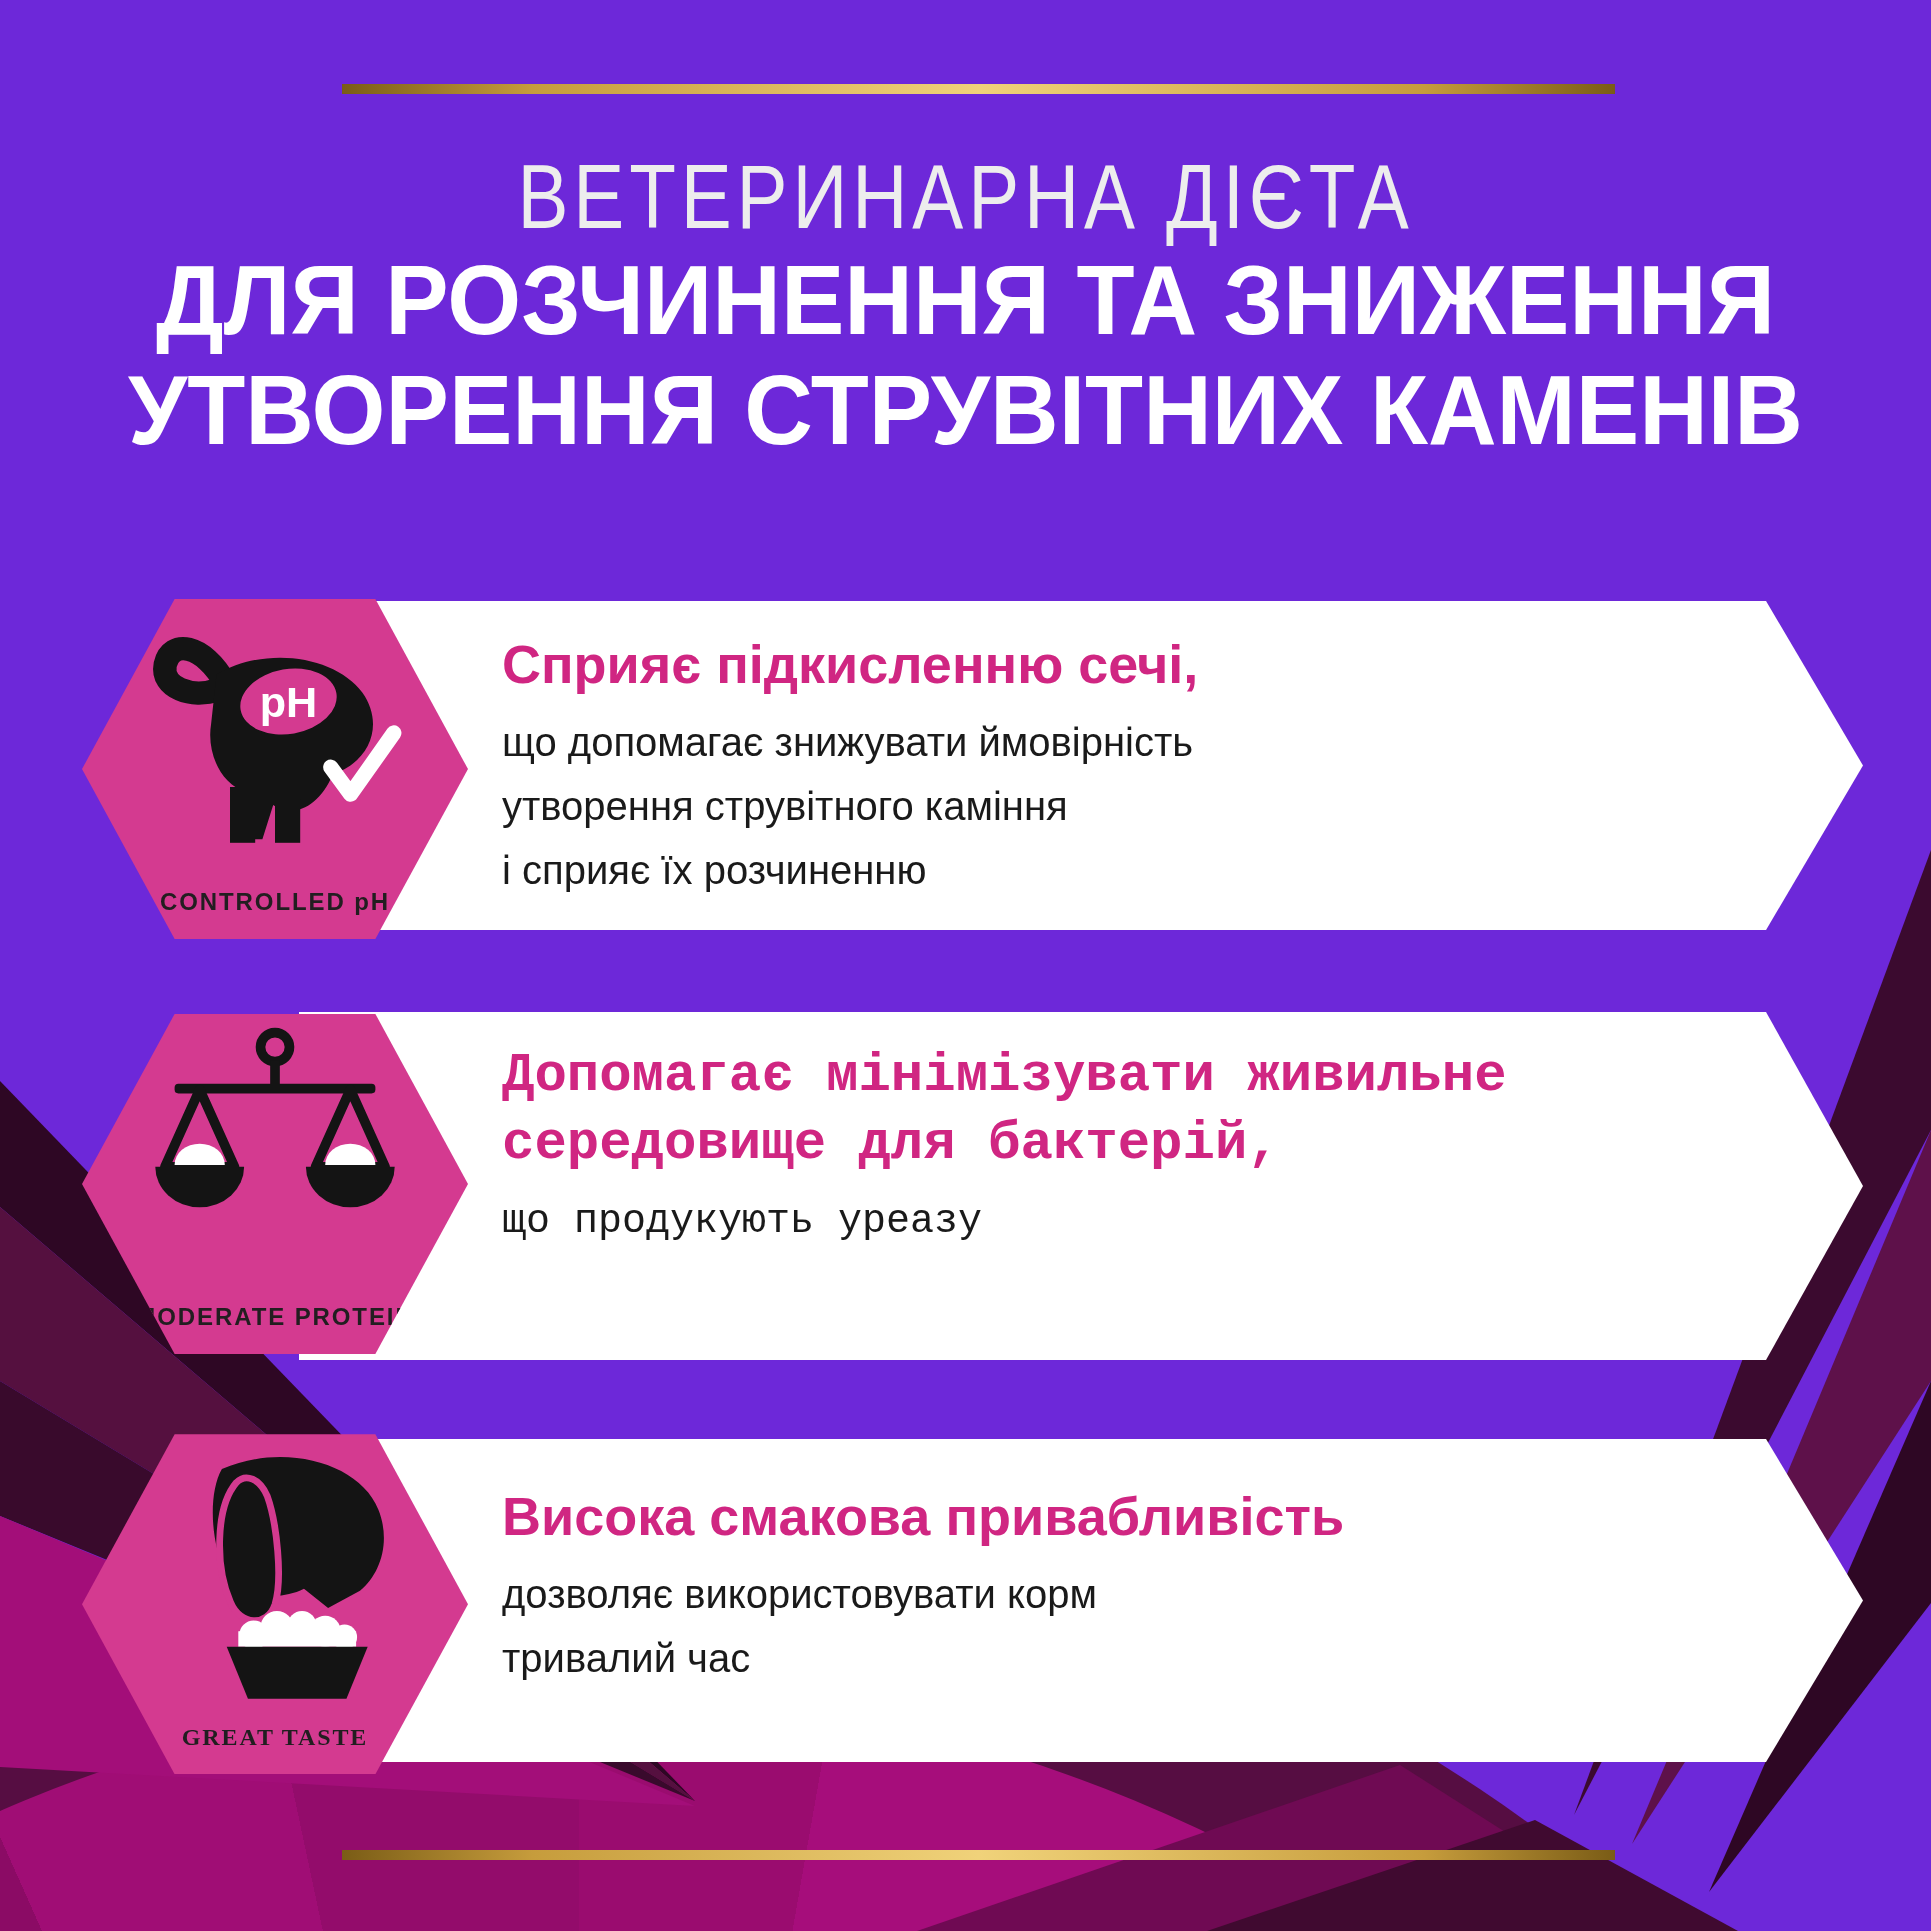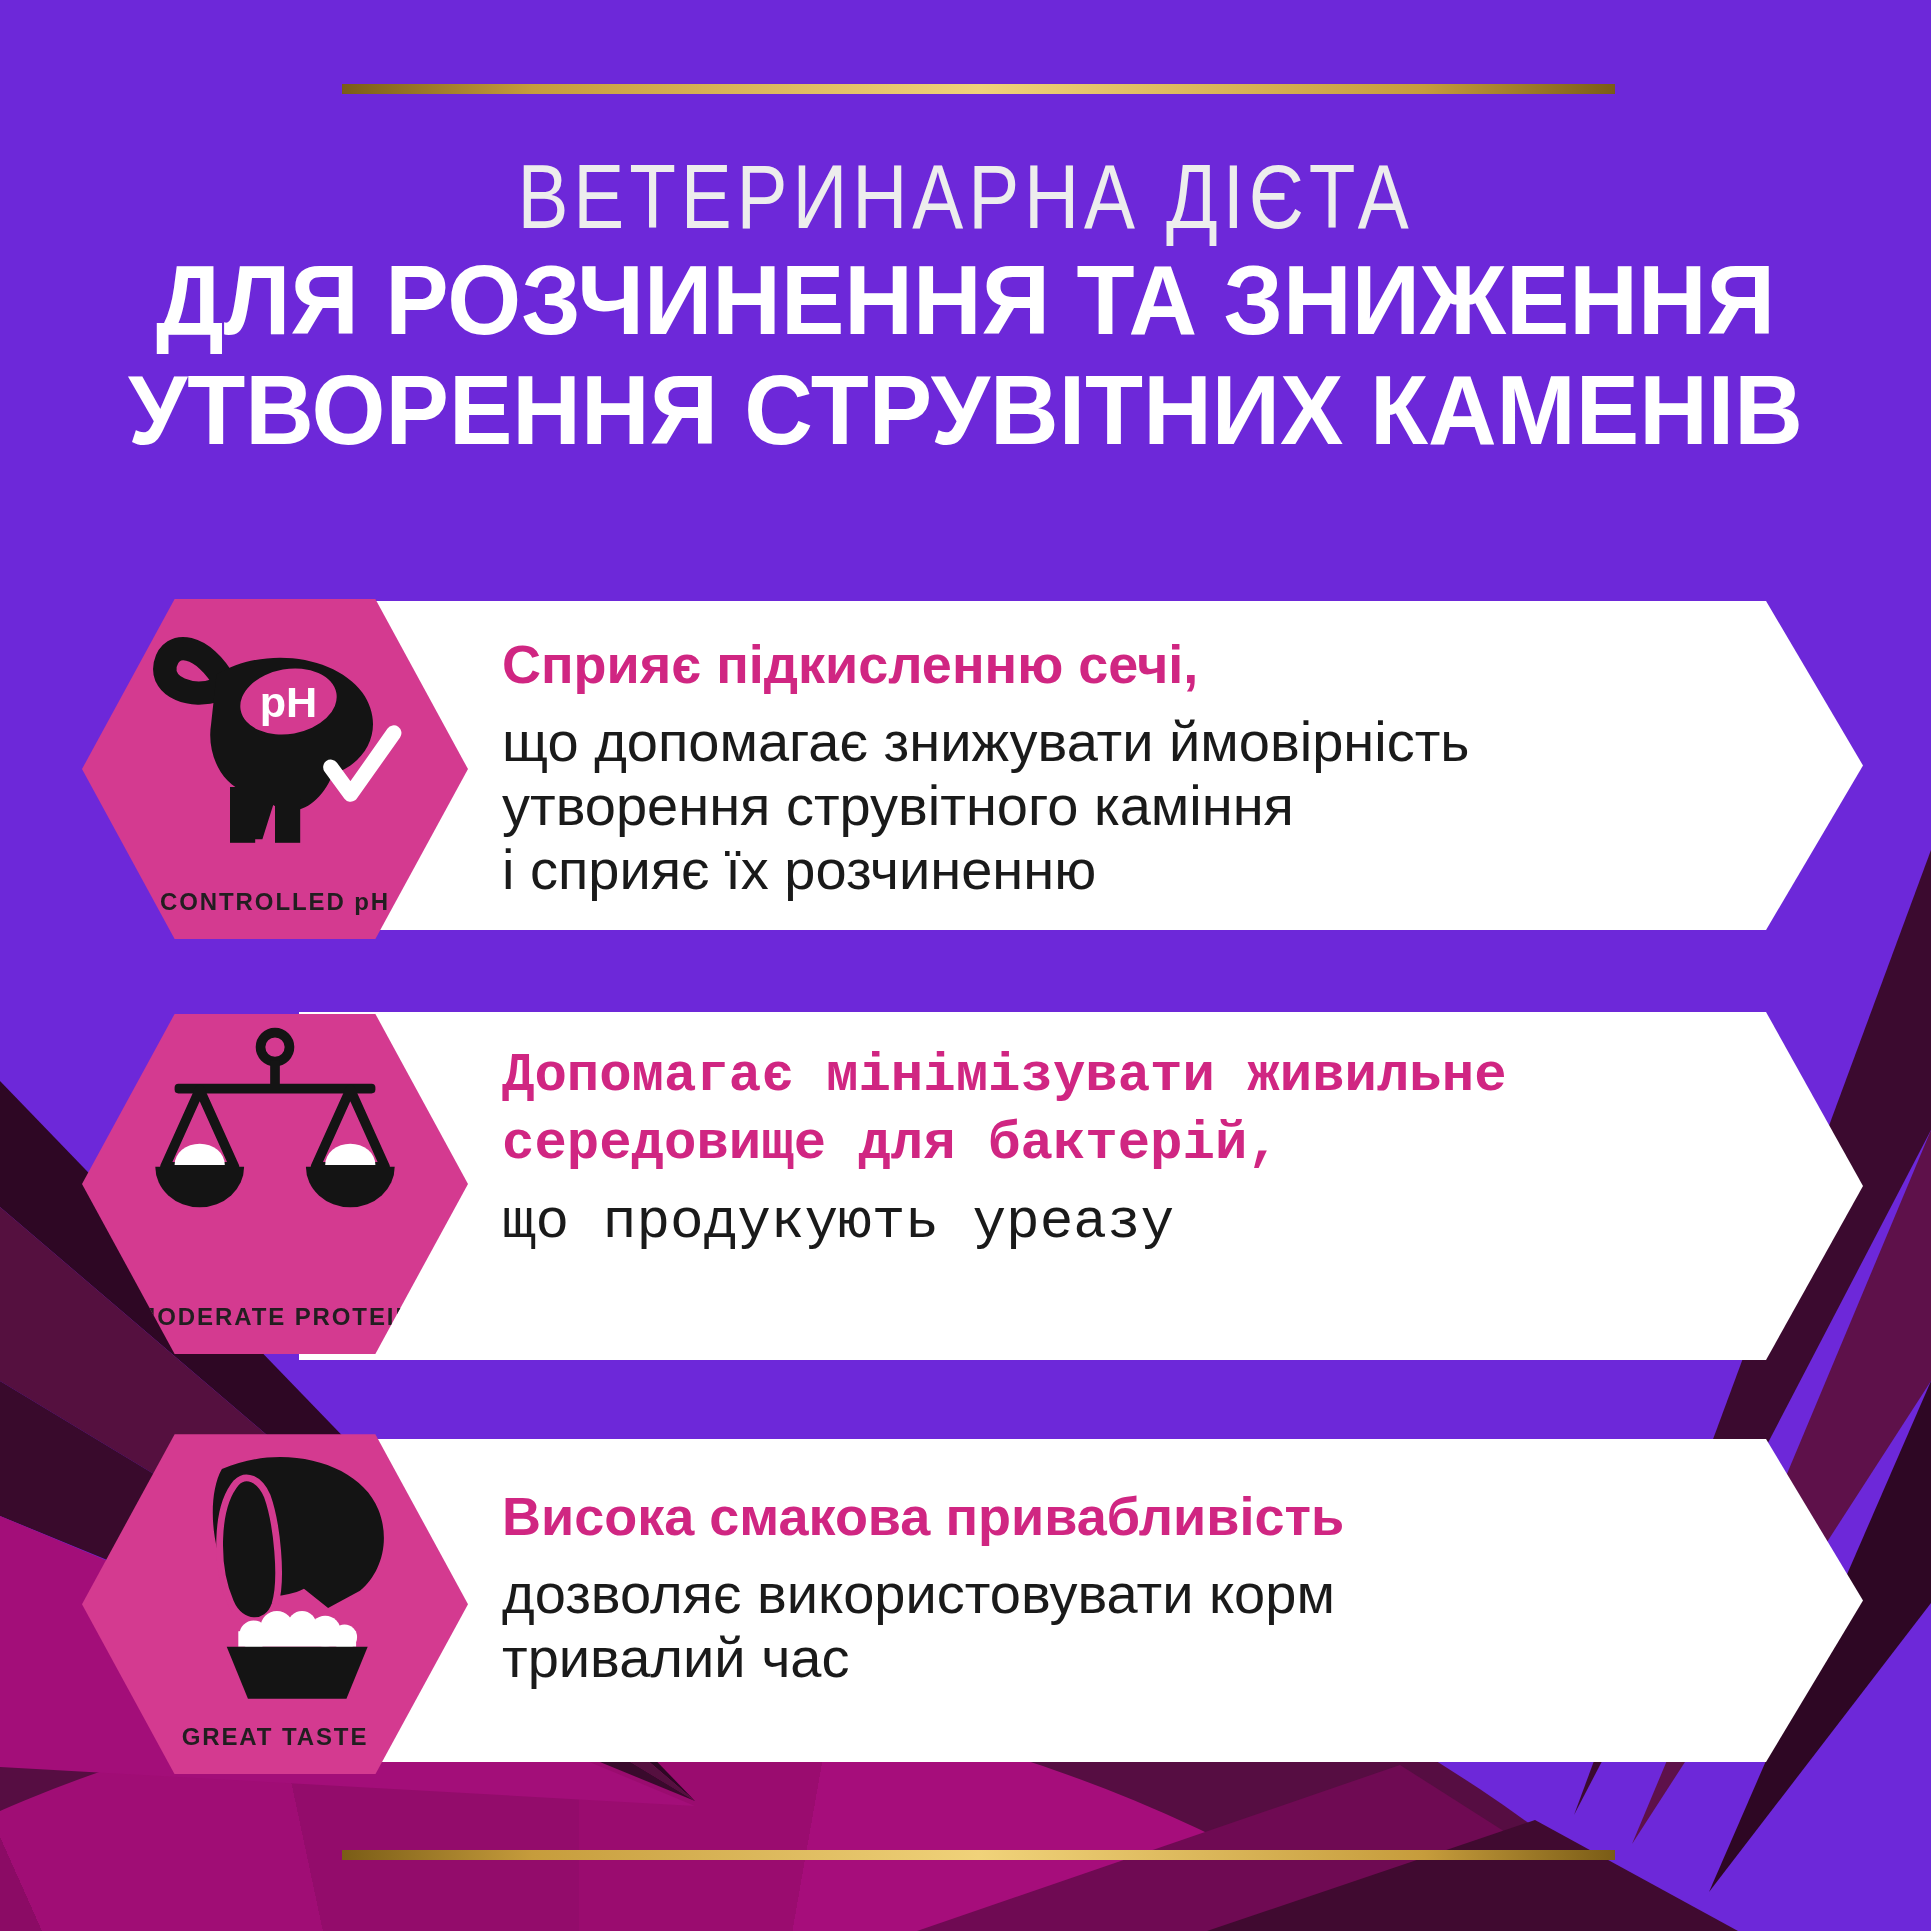--- a/index.html
+++ b/index.html
@@ -57,28 +57,28 @@
   .banner{
     position:absolute;left:299px;top:0;width:1564px;height:100%;
     background:#FFFFFF;
     clip-path:polygon(0 0,93.8% 0,100% 50%,93.8% 100%,0 100%);
     box-sizing:border-box;padding-left:203px;
   }
   .row1 .banner{padding-top:29px;}
   .row2 .banner{padding-top:30px;font-family:Liberation Mono, monospace;}
   .row3 .banner{padding-top:43px;}
   .feature-heading{color:#D02682;font-weight:700;font-size:54px;line-height:68px;margin:0 0 11.6px 0;}
-  .feature-body{color:#1A1A1A;font-weight:400;font-size:56px;line-height:64px;}
+  .feature-body{color:#1A1A1A;font-weight:400;font-size:40px;line-height:64px;}
   .hex{
     position:absolute;left:82px;width:386px;height:340px;background:#D43A90;
     clip-path:polygon(0 50%,24% 0,76% 0,100% 50%,76% 100%,24% 100%);
   }
   .row1 .hex{top:-1.9px;}
   .row2 .hex{top:1.9px;}
-  .row3 .hex{top:-4.8px;}
+  .row3 .hex{top:-4.8px;font-family:Liberation Serif, serif;}
   .hex svg{position:absolute;left:48px;top:7.7px;}
   .hex-label{
     position:absolute;left:0;right:0;bottom:23px;text-align:center;
     color:#221E20;font-weight:700;font-size:24px;letter-spacing:1.9px;white-space:nowrap;
   }
 </style>
 </head>
 <body>
 
 <div class="canvas">

